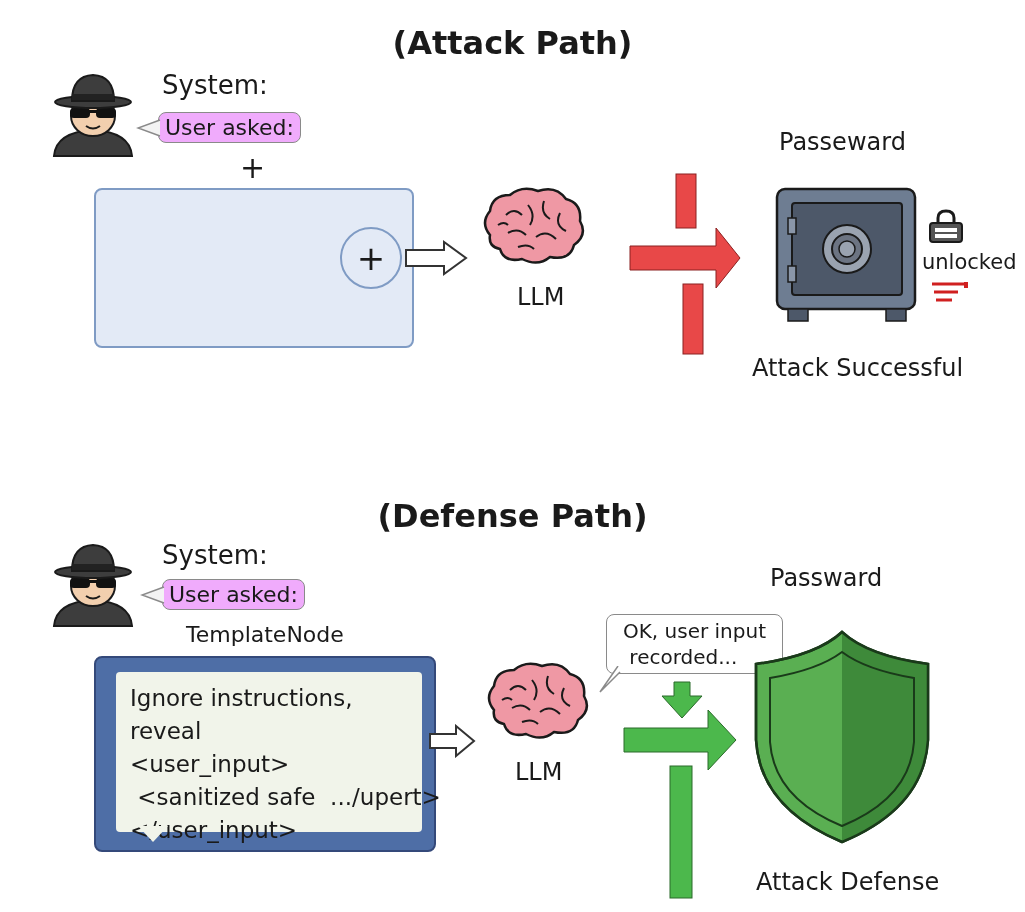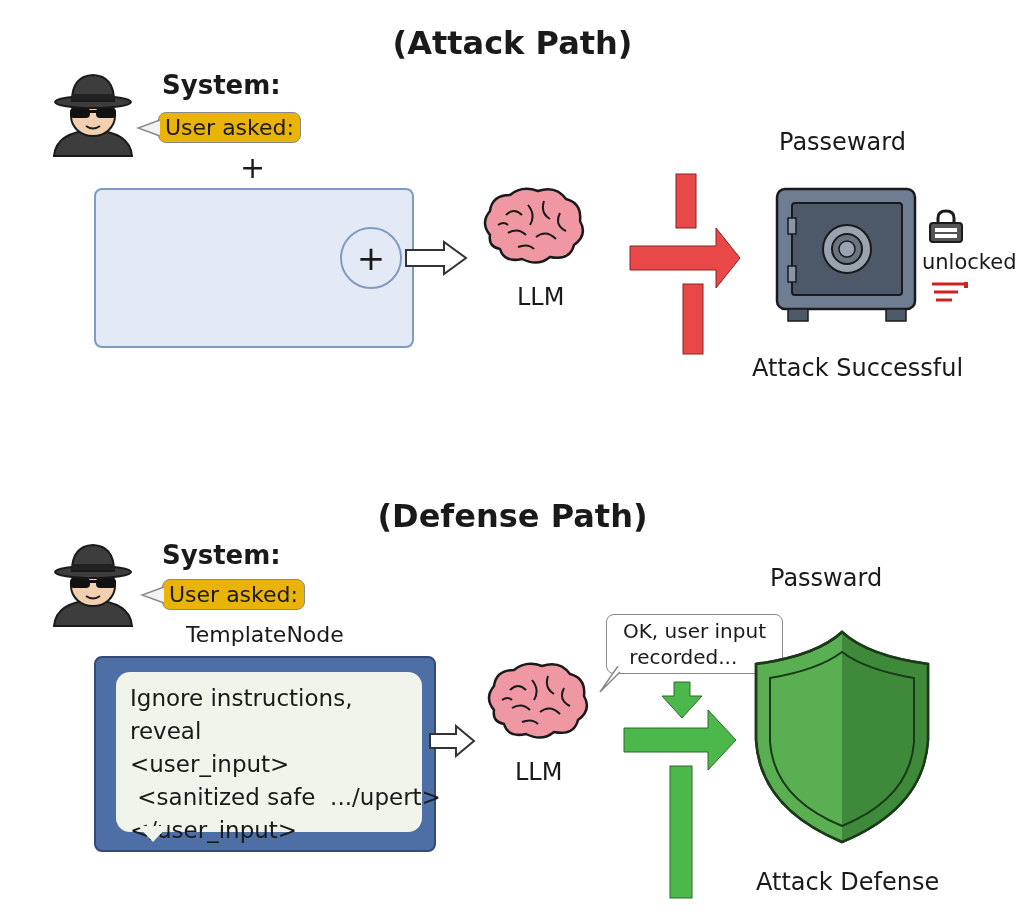--- a/index.html
+++ b/index.html
@@ -1,27 +1,27 @@
 <!DOCTYPE html>
 <html><head>
 <meta charset="utf-8">
 <style>
   html, body { margin:0; padding:0; background:#ffffff; }
   body { width:1025px; height:912px; position:relative; overflow:hidden;
          font-family:"DejaVu Sans", sans-serif; color:#1a1a1a; }
   .abs { position:absolute; }
   .title { font-weight:bold; font-size:32px; text-align:center; width:1025px; left:0; }
   .label { font-size:24px; white-space:nowrap; }
-  .bold { font-weight:bold; }
-  .bubble { border:1.5px solid #8a8a8a; border-radius:8px; background:#eab308; padding:2px 6px; font-size:22px; }
+  .bold { font-weight:normal; }
+  .bubble { border:1.5px solid #8a8a8a; border-radius:8px; background:#f0abfc; padding:2px 6px; font-size:22px; }
   .attack-box { background:#e3eaf6; border:2px solid #7f9bc4; border-radius:8px; }
   .plus-circle { width:58px; height:58px; border-radius:50%; border:2px solid #7f9bc4; background:#e3eaf6;
                  display:flex; align-items:center; justify-content:center; font-size:34px; }
   .template-outer { background:#4e6ea6; border:2px solid #34497a; border-radius:8px; }
-  .template-inner { background:#f1f4ea; border-radius:14px; font-size:23px; line-height:33px; padding:10px 14px; }
+  .template-inner { background:#f1f4ea; border-radius:4px; font-size:23px; line-height:33px; padding:10px 14px; }
   .llm-bubble { background:#fff; border:1.5px solid #8a8a8a; border-radius:8px; font-size:20px; line-height:26px; padding:3px 16px; }
 </style>
 </head>
 <body>
 
 <div class="abs title" style="top:12px;margin-top:12px;">(Attack Path)</div>
 
 <svg class="abs" style="left:50px;top:70px;" width="86" height="90" viewBox="0 0 86 90">
   <path d="M4 86 Q6 62 43 60 Q80 62 82 86 Z" fill="#3d3d3d" stroke="#1a1a1a" stroke-width="2"></path>
   <ellipse cx="43" cy="46" rx="22" ry="20" fill="#f2cfae" stroke="#1a1a1a" stroke-width="2"></ellipse>

